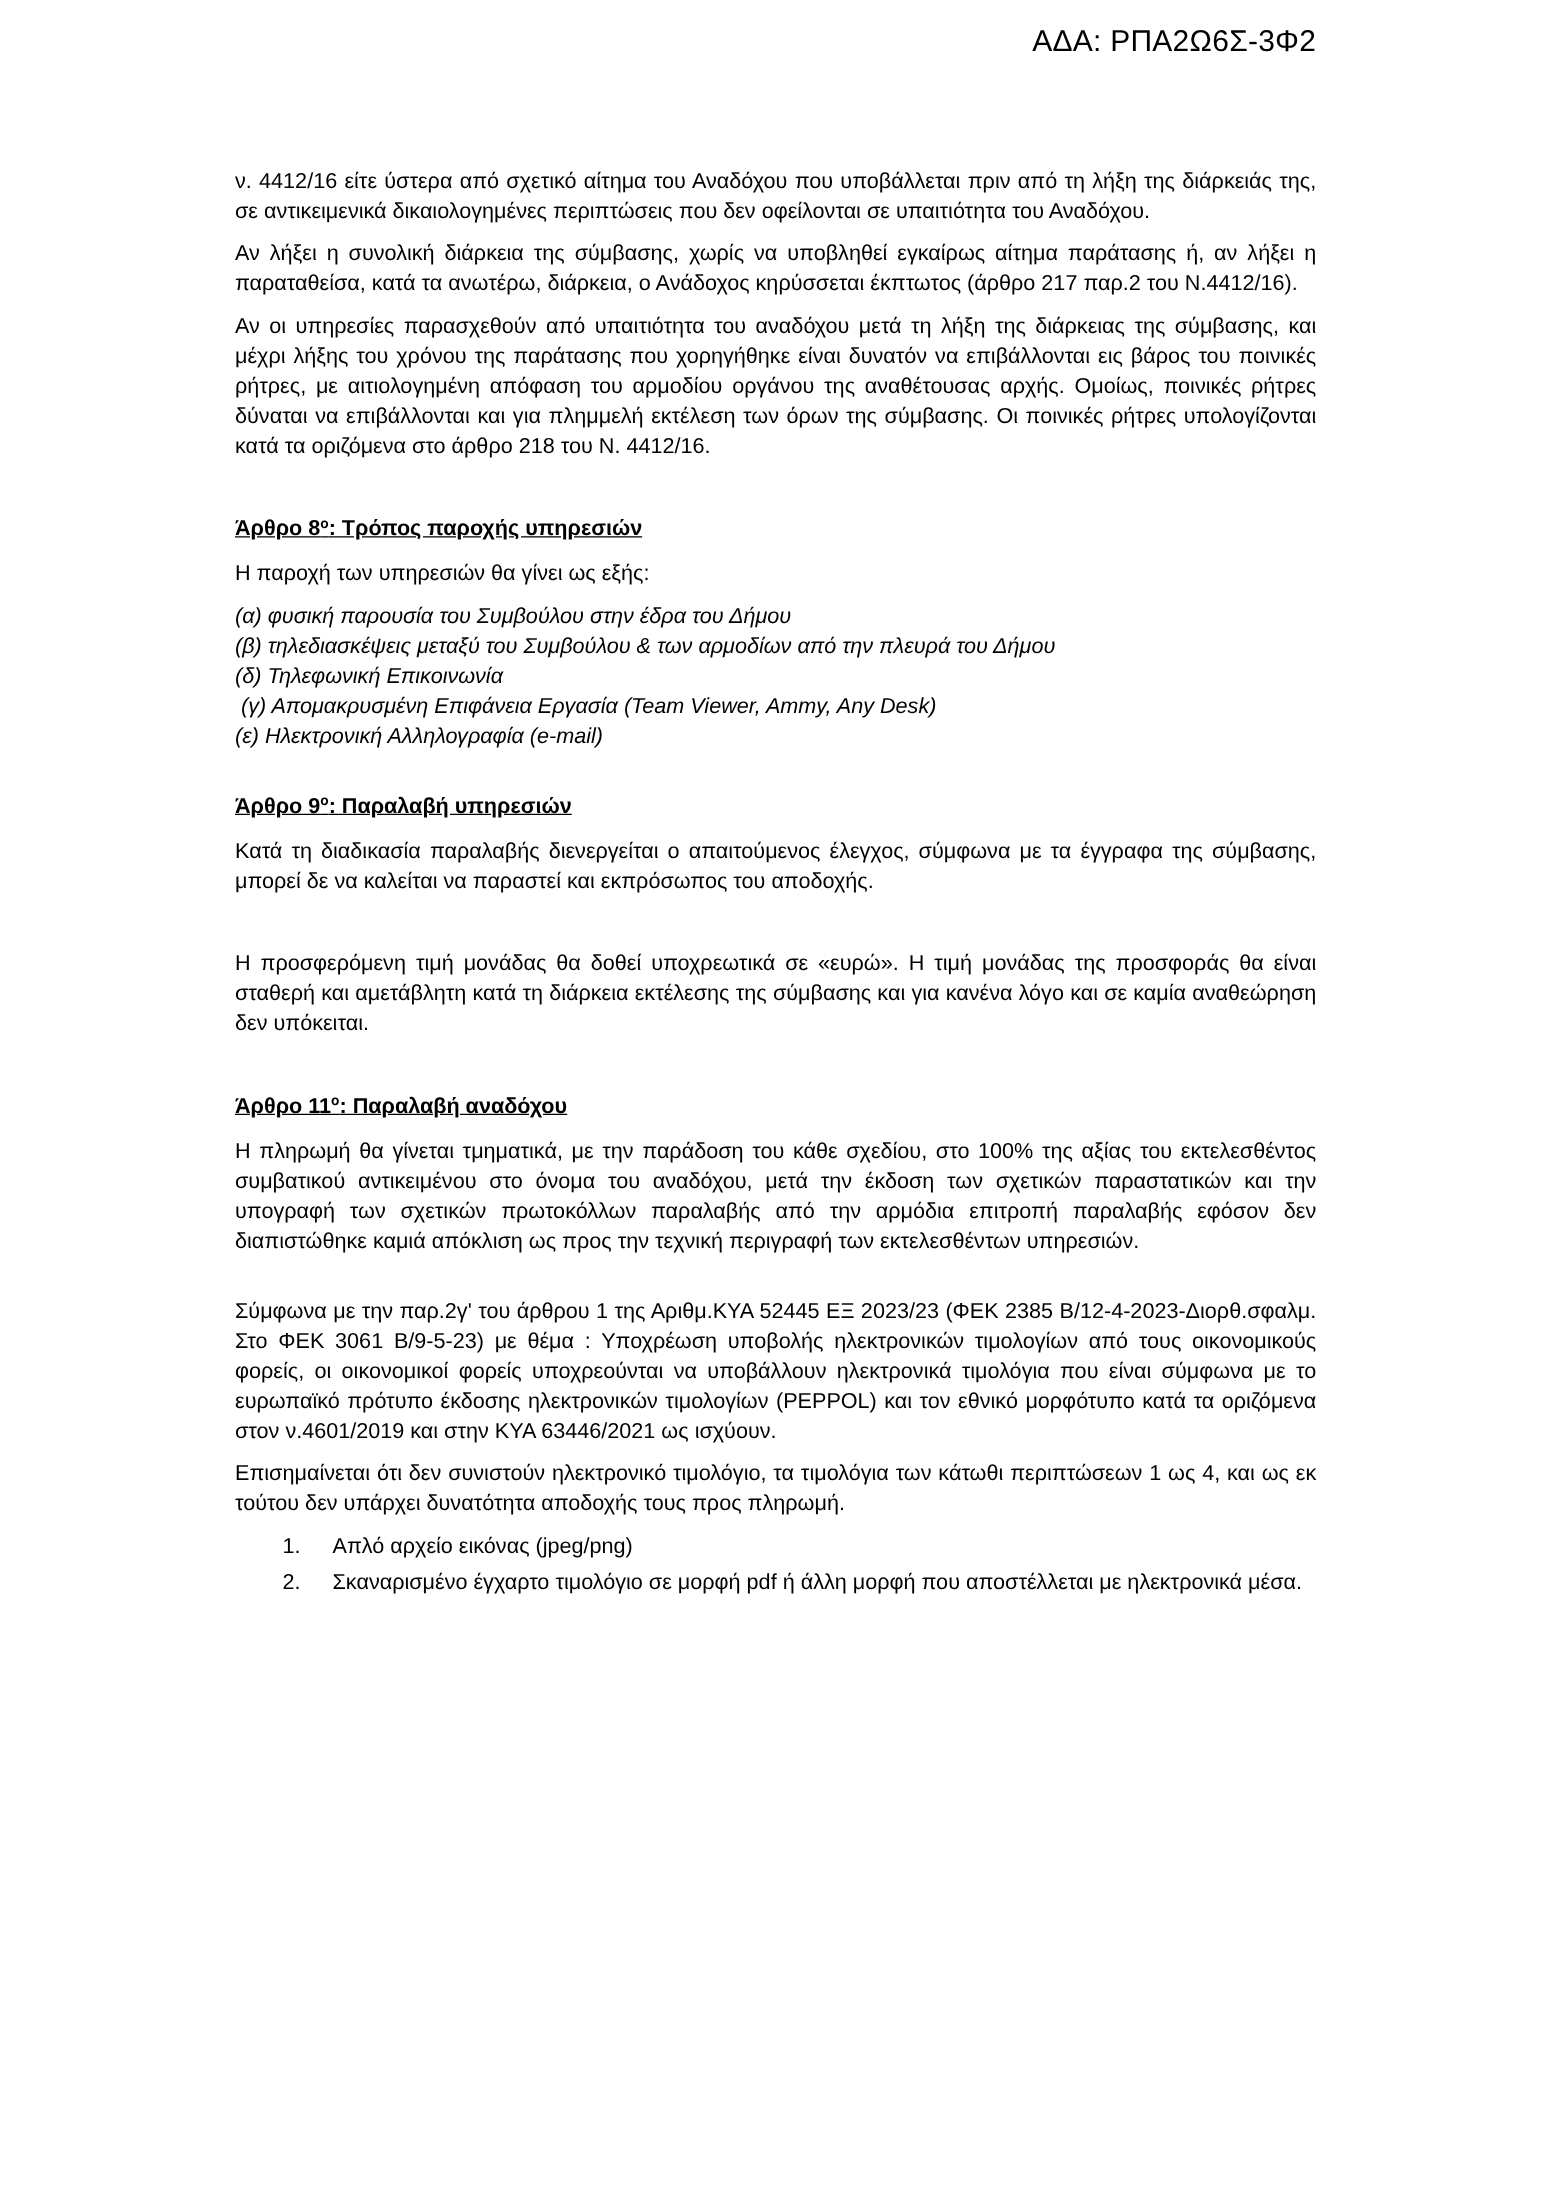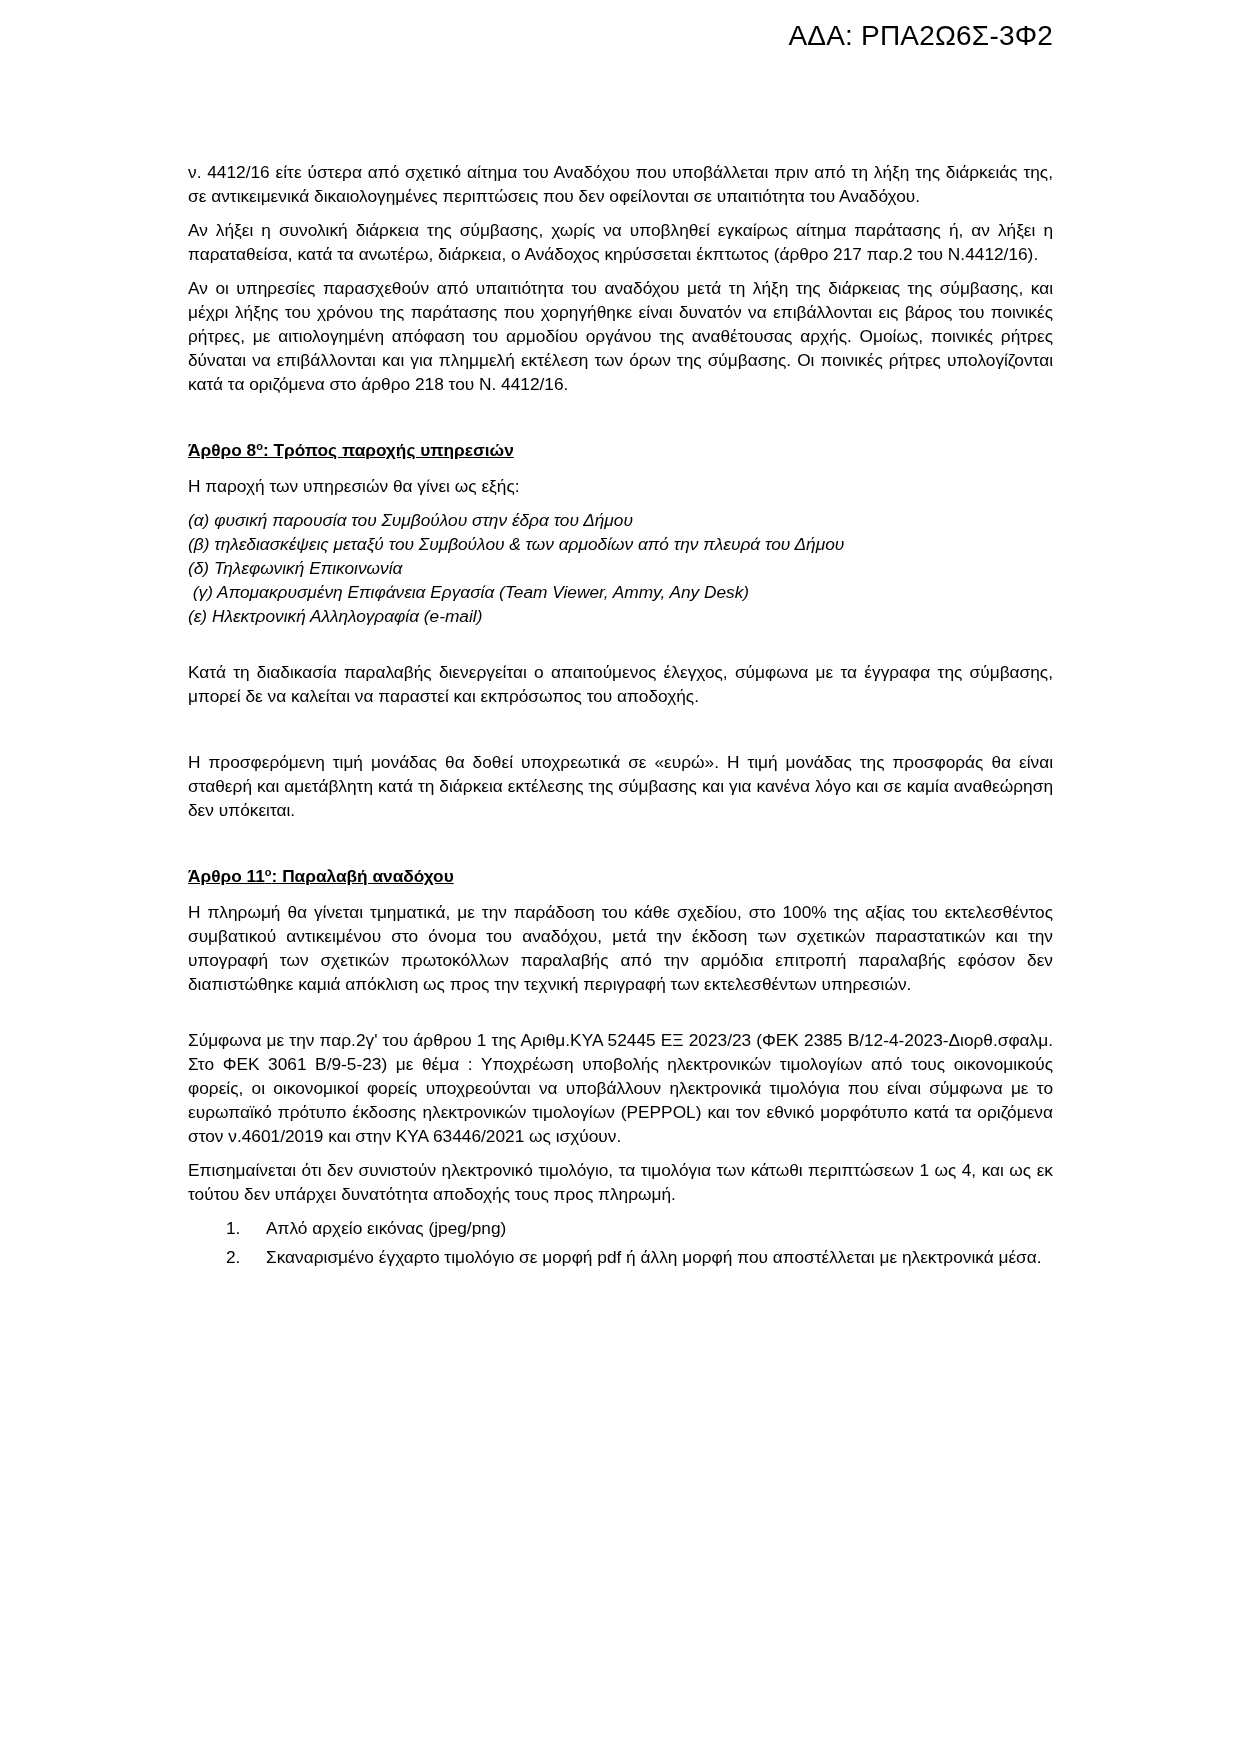--- a/index.html
+++ b/index.html
@@ -1,19 +1,19 @@
 <!DOCTYPE html>
 <html><head>
 <meta charset="utf-8">
 <style>
   html, body { margin: 0; padding: 0; background: #ffffff; }
   body { width: 1241px; height: 1755px; position: relative; overflow: hidden;
          font-family: "Liberation Sans", sans-serif; color: #000; }
-  .ada { position: absolute; top: 20px; right: 188px; font-size: 28px; letter-spacing: 0.2px; }
-  .page { position: absolute; left: 188px; top: 160px; width: 865px; font-size: 17.3px; line-height: 24px; }
+  .ada { position: absolute; top: 20px; right: 188px; font-size: 24px; letter-spacing: 0.2px; }
+  .page { position: absolute; left: 188px; top: 132px; width: 865px; font-size: 17.3px; line-height: 24px; }
   p { margin: 0 0 10px 0; text-align: justify; }
   .heading { font-weight: bold; text-decoration: underline; margin: 0 0 12px 0; }
   .heading sup { font-size: 11px; vertical-align: 6px; line-height: 0; }
   .list { margin: 0 0 10px 0; }
   .list div { line-height: 24px; font-style: italic; }
   .gap-lg { height: 32px; }
   .gap-md { height: 22px; }
   ol.numlist { margin: 4px 0 0 0; padding-left: 0; list-style: none; }
   ol.numlist li { display: flex; margin-bottom: 5px; }
   ol.numlist .num { width: 40px; padding-left: 38px; flex: 0 0 auto; }
@@ -34,20 +34,21 @@
   <p>Η παροχή των υπηρεσιών θα γίνει ως εξής:</p>
   <div class="list">
     <div>(α) φυσική παρουσία του Συμβούλου στην έδρα του Δήμου</div>
     <div>(β) τηλεδιασκέψεις μεταξύ του Συμβούλου &amp; των αρμοδίων από την πλευρά του Δήμου</div>
     <div>(δ) Τηλεφωνική Επικοινωνία</div>
     <div style="white-space:pre"> (γ) Απομακρυσμένη Επιφάνεια Εργασία (Team Viewer, Ammy, Any Desk)</div>
     <div>(ε) Ηλεκτρονική Αλληλογραφία (e-mail)</div>
   </div>
 
   <div class="gap-md"></div>
+  <div class="heading"><span>Άρθρο 9</span><sup>ο</sup><span>: Παραλαβή υπηρεσιών</span></div>
   <p>Κατά τη διαδικασία παραλαβής διενεργείται ο απαιτούμενος έλεγχος, σύμφωνα με τα έγγραφα της σύμβασης, μπορεί δε να καλείται να παραστεί και εκπρόσωπος του αποδοχής.</p>
 
   <div class="gap-lg"></div>
   <p>Η προσφερόμενη τιμή μονάδας θα δοθεί υποχρεωτικά σε «ευρώ». Η τιμή μονάδας της προσφοράς θα είναι σταθερή και αμετάβλητη κατά τη διάρκεια εκτέλεσης της σύμβασης και για κανένα λόγο και σε καμία αναθεώρηση δεν υπόκειται.</p>
 
   <div class="gap-lg"></div>
   <div class="heading"><span>Άρθρο 11</span><sup>ο</sup><span>: Παραλαβή αναδόχου</span></div>
   <p>Η πληρωμή θα γίνεται τμηματικά, με την παράδοση του κάθε σχεδίου, στο 100% της αξίας του εκτελεσθέντος συμβατικού αντικειμένου στο όνομα του αναδόχου, μετά την έκδοση των σχετικών παραστατικών και την υπογραφή των σχετικών πρωτοκόλλων παραλαβής από την αρμόδια επιτροπή παραλαβής εφόσον δεν διαπιστώθηκε καμιά απόκλιση ως προς την τεχνική περιγραφή των εκτελεσθέντων υπηρεσιών.</p>
   <div class="gap-md"></div>
   <p>Σύμφωνα με την παρ.2γ' του άρθρου 1 της Αριθμ.ΚΥΑ 52445 ΕΞ 2023/23 (ΦΕΚ 2385 Β/12-4-2023-Διορθ.σφαλμ. Στο ΦΕΚ 3061 Β/9-5-23) με θέμα : Υποχρέωση υποβολής ηλεκτρονικών τιμολογίων από τους οικονομικούς φορείς, οι οικονομικοί φορείς υποχρεούνται να υποβάλλουν ηλεκτρονικά τιμολόγια που είναι σύμφωνα με το ευρωπαϊκό πρότυπο έκδοσης ηλεκτρονικών τιμολογίων (PEPPOL) και τον εθνικό μορφότυπο κατά τα οριζόμενα στον ν.4601/2019 και στην ΚΥΑ 63446/2021 ως ισχύουν.</p>

